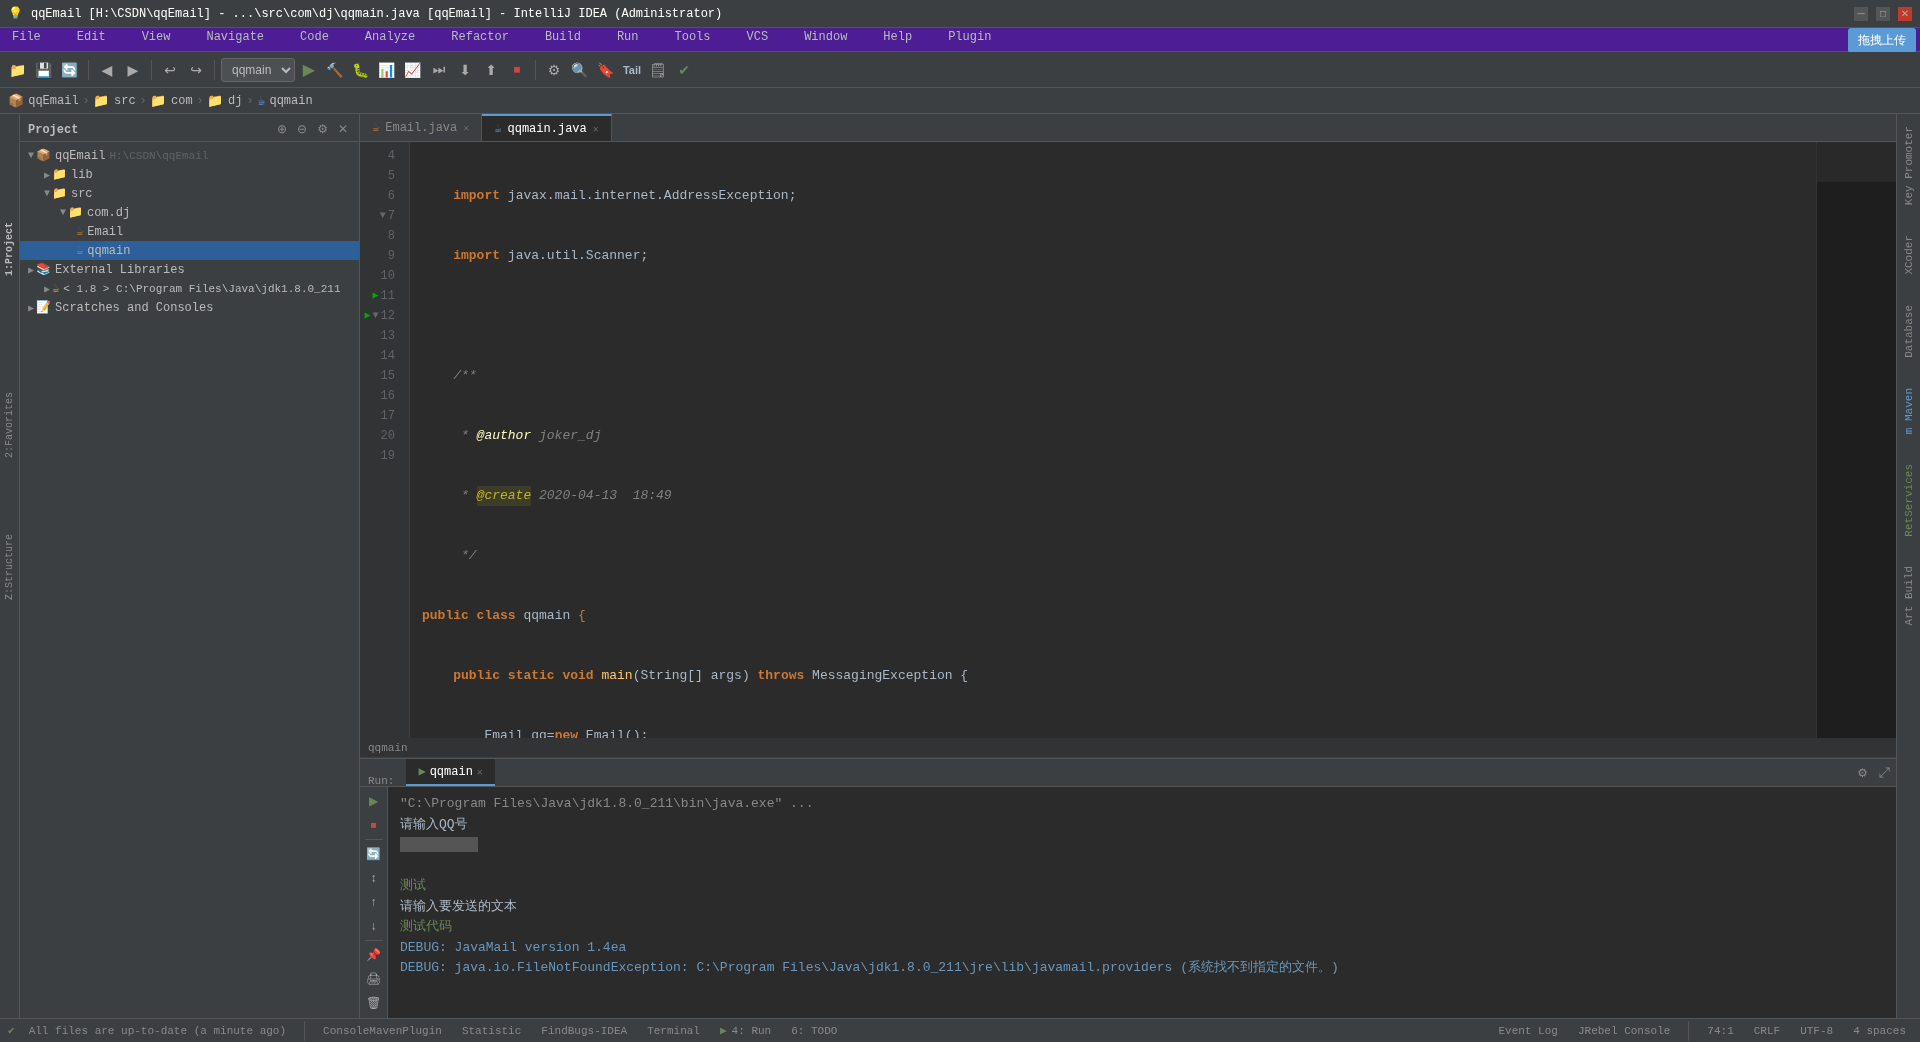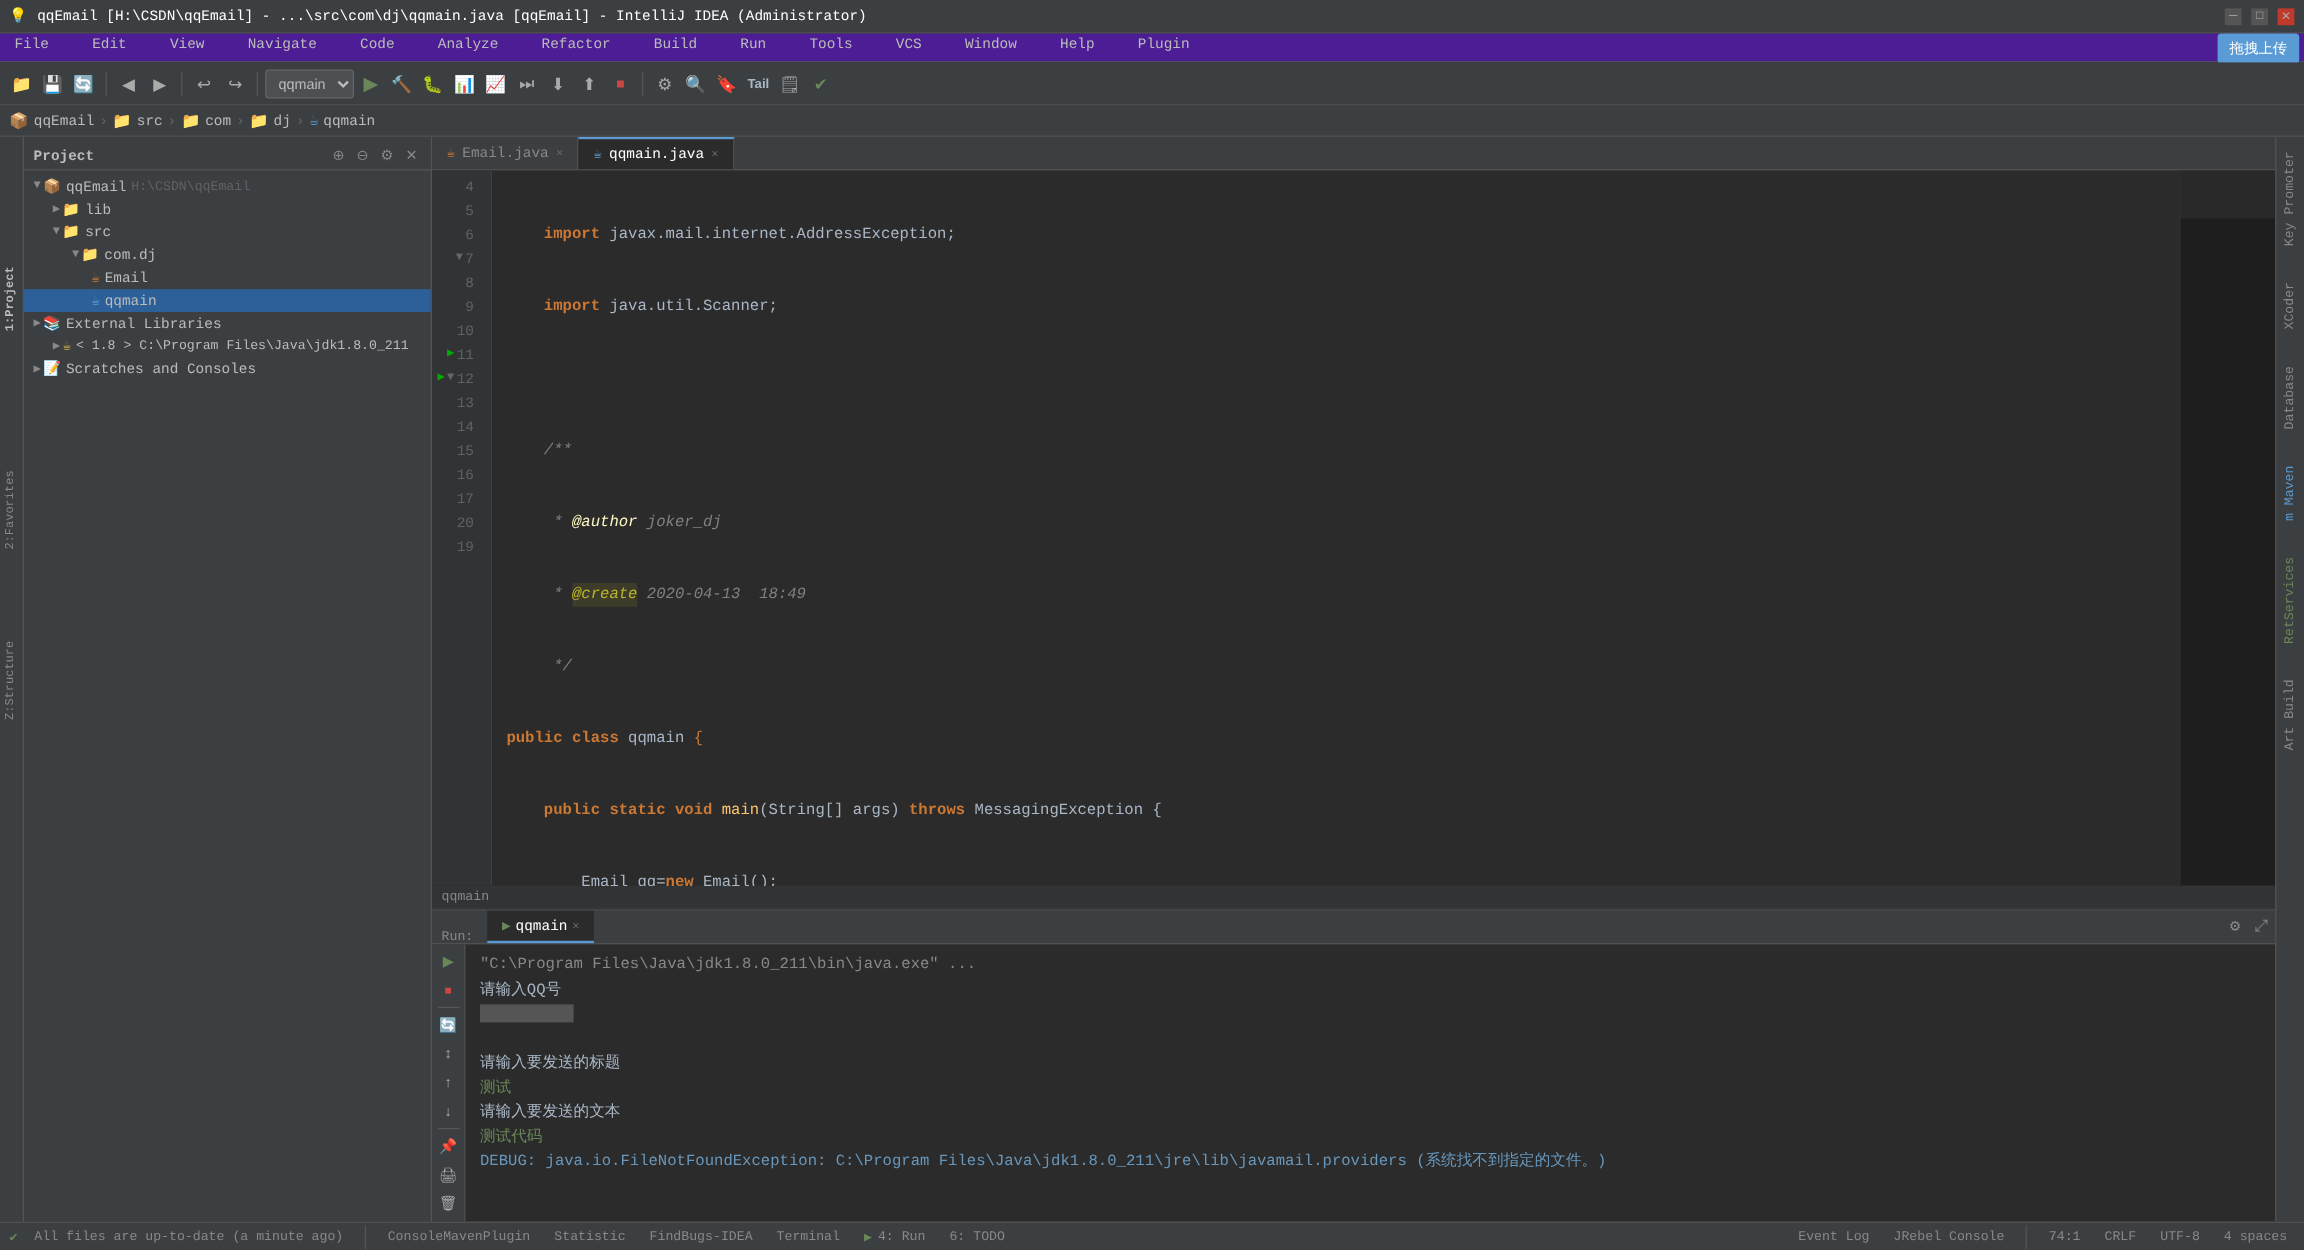--- a/index.html
+++ b/index.html
@@ -383,24 +383,24 @@
             <div class="run-toolbar-sep"></div>
             <button class="run-toolbar-btn">📌</button>
             <button class="run-toolbar-btn">🖨</button>
             <button class="run-toolbar-btn">🗑</button>
           </div>
           <div class="run-output">
             <div class="run-line run-gray">"C:\Program Files\Java\jdk1.8.0_211\bin\java.exe" ...</div>
             <div class="run-line run-white">请输入QQ号</div>
             <div class="run-line"><span class="run-input-highlight">          </span></div>
             <div class="run-line">&nbsp;</div>
-            <div class="run-line run-white">请输入要发送的标题</div>
             <div class="run-line run-green">测试</div>
             <div class="run-line run-white">请输入要发送的文本</div>
             <div class="run-line run-green">测试代码</div>
+            <div class="run-line run-debug">DEBUG: JavaMail version 1.4ea</div>
             <div class="run-line run-debug">DEBUG: java.io.FileNotFoundException: C:\Program Files\Java\jdk1.8.0_211\jre\lib\javamail.providers (系统找不到指定的文件。)</div>
           </div>
         </div>
       </div>
     </div>
   </div>
 
   <div class="right-sidebar" style="width:24px;">
     <div class="right-sidebar-tab">Key Promoter</div>
     <div style="height:10px;"></div>

